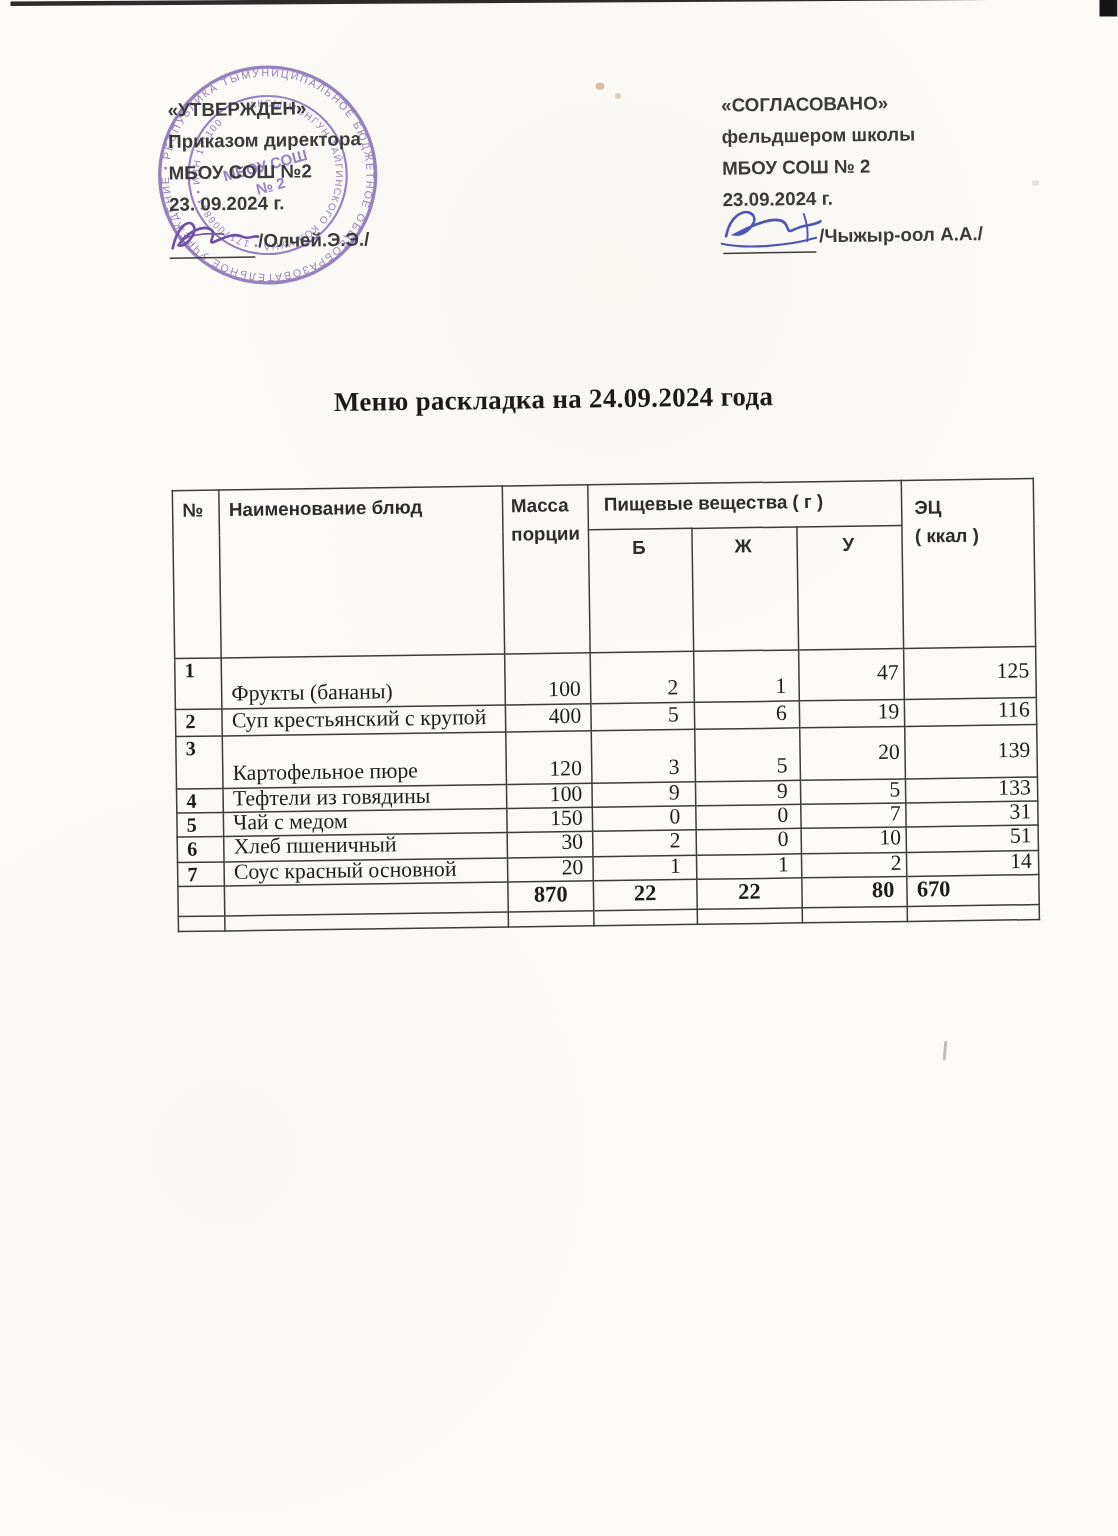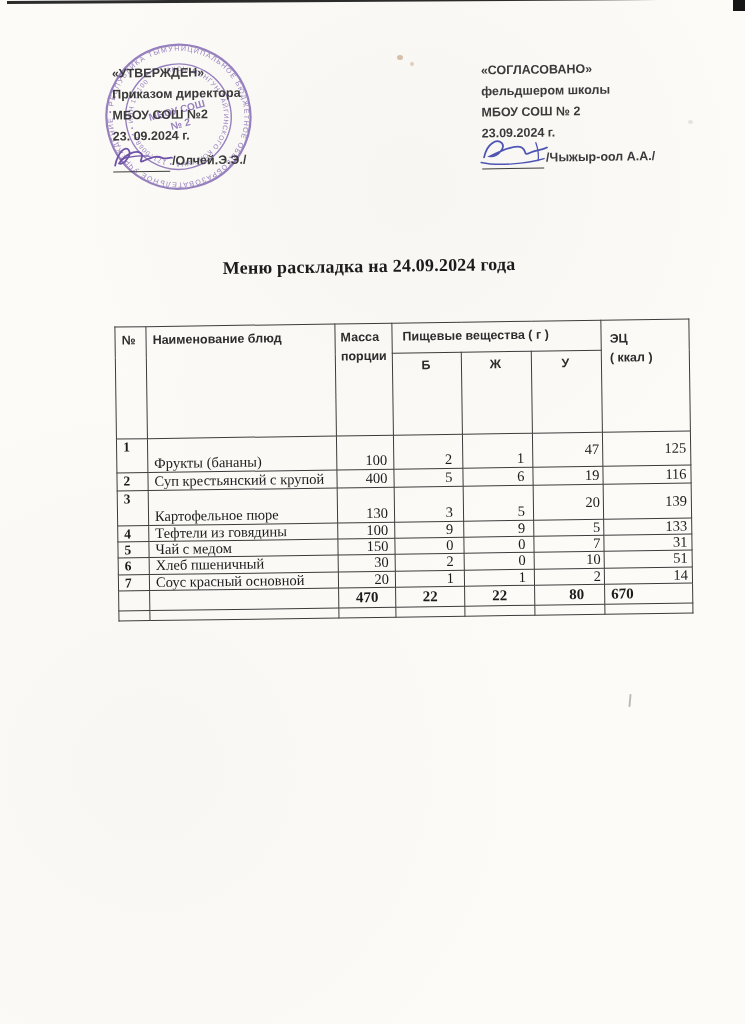--- a/index.html
+++ b/index.html
@@ -79,21 +79,21 @@
 
   tr.tall td { vertical-align:bottom; padding-bottom:1px; }
   tr.tall td.col-num { vertical-align:top; }
   tr.tall td.col-u, tr.tall td.col-ec { padding-bottom:9px; }
   tr.r2 td.col-u, tr.r2 td.col-ec { vertical-align:top; padding-top:1px; }
 
   tr.row-totals td { font-weight:bold; font-size:15px; }
   tr.row-totals td.col-mass { text-align:center; padding-right:0; }
   tr.row-totals td.col-b,
   tr.row-totals td.col-zh  { text-align:center; padding-right:0; }
-  tr.row-totals td.col-u   { padding-right:20px; }
+  tr.row-totals td.col-u   { padding-right:8px; }
   tr.row-totals td.col-ec  { text-align:left;  padding-left:6px; }
 </style>
 </head>
 <body>
 
 <div id="sheet">
   <div class="edge-top"></div>
   <div class="edge-corner"></div>
   <div class="speck1"></div>
   <div class="speck2"></div>
@@ -191,21 +191,21 @@
         <td class="col-name">Суп крестьянский с крупой</td>
         <td class="col-mass">400</td>
         <td class="col-b">5</td>
         <td class="col-zh">6</td>
         <td class="col-u">19</td>
         <td class="col-ec">116</td>
       </tr>
       <tr class="tall" style="height:35px">
         <td class="col-num">3</td>
         <td class="col-name">Картофельное пюре</td>
-        <td class="col-mass">130</td>
+        <td class="col-mass">120</td>
         <td class="col-b">3</td>
         <td class="col-zh">5</td>
         <td class="col-u">20</td>
         <td class="col-ec">139</td>
       </tr>
       <tr style="height:16px">
         <td class="col-num">4</td>
         <td class="col-name">Тефтели из говядины</td>
         <td class="col-mass">100</td>
         <td class="col-b">9</td>
@@ -236,21 +236,21 @@
         <td class="col-name">Соус красный основной</td>
         <td class="col-mass">20</td>
         <td class="col-b">1</td>
         <td class="col-zh">1</td>
         <td class="col-u">2</td>
         <td class="col-ec">14</td>
       </tr>
       <tr class="row-totals" style="height:20px">
         <td class="col-num"></td>
         <td class="col-name"></td>
-        <td class="col-mass">470</td>
+        <td class="col-mass">870</td>
         <td class="col-b">22</td>
         <td class="col-zh">22</td>
         <td class="col-u">80</td>
         <td class="col-ec">670</td>
       </tr>
       <tr style="height:10px">
         <td></td>
         <td></td>
         <td></td>
         <td></td>

